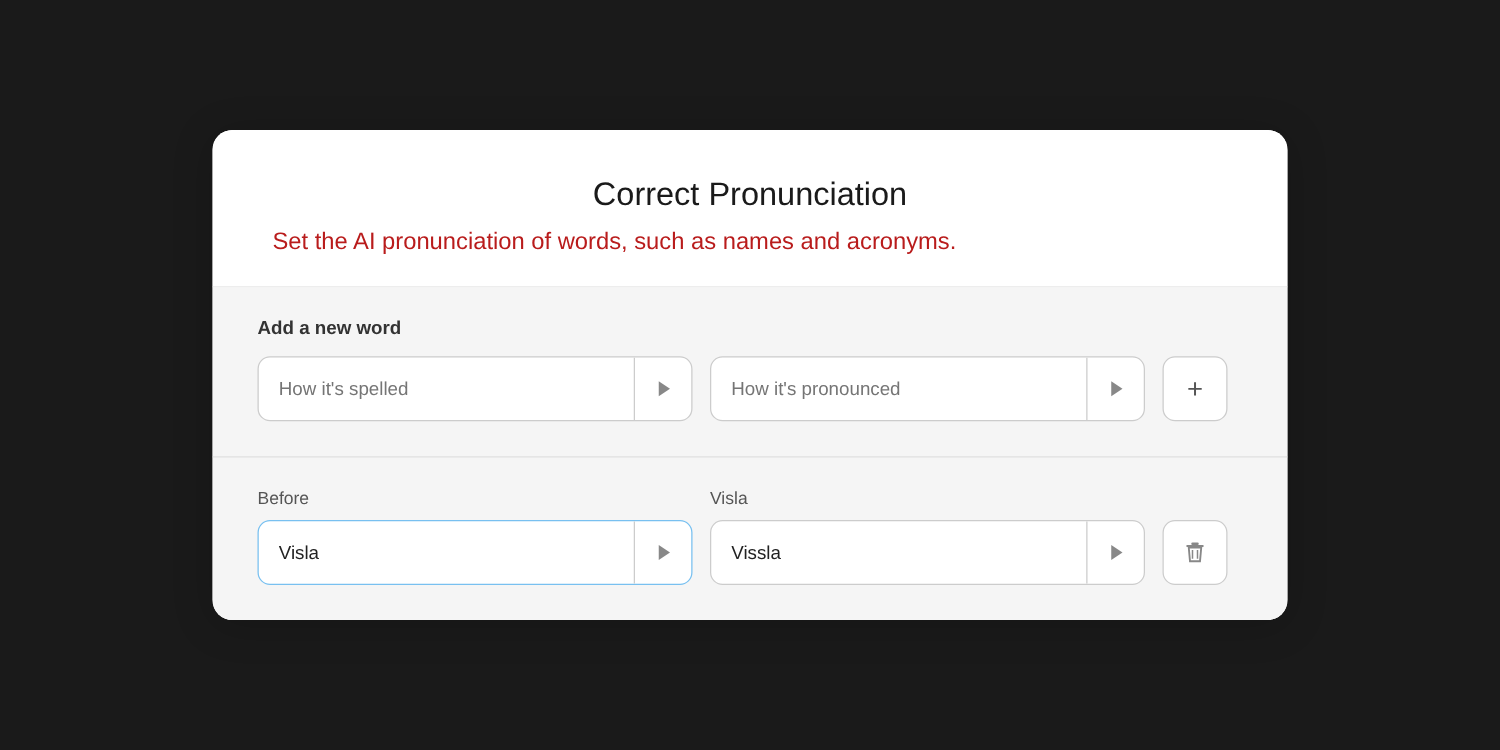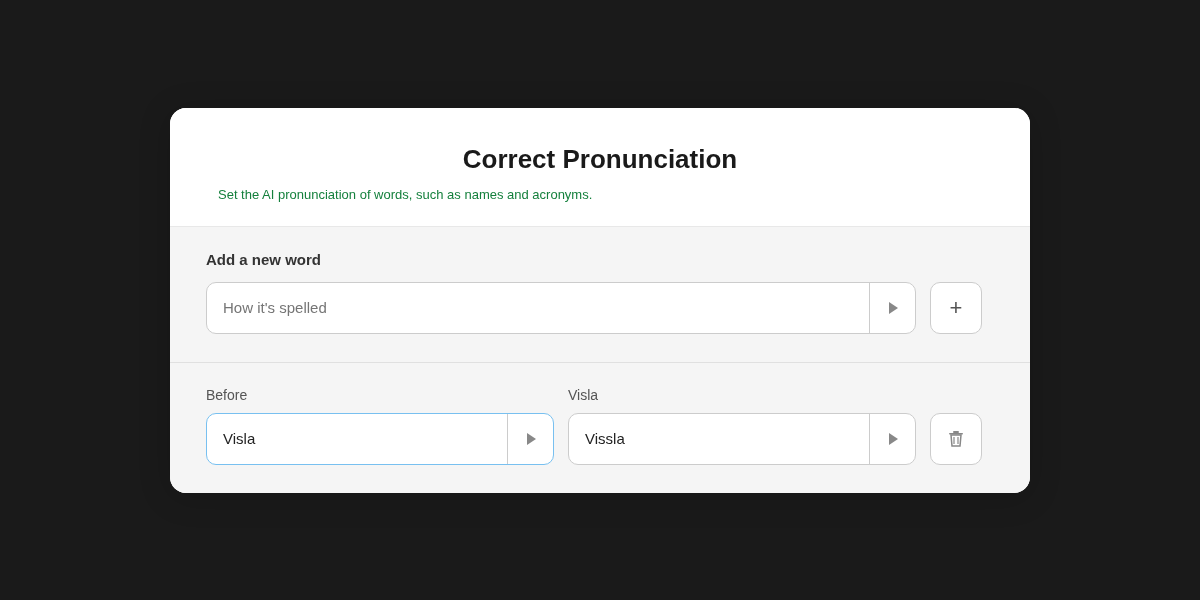--- a/index.html
+++ b/index.html
@@ -28,29 +28,29 @@
     }
 
     .card-header {
       padding: 36px 48px 24px 48px;
       background: #ffffff;
       border-bottom: 1px solid #e8e8e8;
     }
 
     .card-title {
       font-size: 26px;
-      font-weight: 700;
+      font-weight: 400;
       color: #1a1a1a;
       text-align: center;
       margin-bottom: 12px;
     }
 
     .card-subtitle {
-      font-size: 13px;
-      color: #15803d;
+      font-size: 19px;
+      color: #b91c1c;
       text-align: left;
     }
 
     .card-body {
       background: #f5f5f5;
     }
 
     .section {
       padding: 24px 48px 28px 36px;
       border-bottom: 1px solid #e0e0e0;
@@ -185,20 +185,28 @@
 
         <div class="input-group">
           <input type="text" placeholder="How it's spelled" style="">
           <button class="play-btn">
             <svg viewBox="0 0 16 16" fill="none" xmlns="http://www.w3.org/2000/svg">
               <polygon points="4,2 13,8 4,14" fill="#888888"></polygon>
             </svg>
           </button>
         </div>
 
+        <div class="input-group">
+          <input type="text" placeholder="How it's pronounced" style="">
+          <button class="play-btn">
+            <svg viewBox="0 0 16 16" fill="none" xmlns="http://www.w3.org/2000/svg">
+              <polygon points="4,2 13,8 4,14" fill="#888888"></polygon>
+            </svg>
+          </button>
+        </div>
 
         <button class="add-btn">
           <span>+</span>
         </button>
 
       </div>
     </div>
 
     <div class="section">
       <div class="col-labels">

